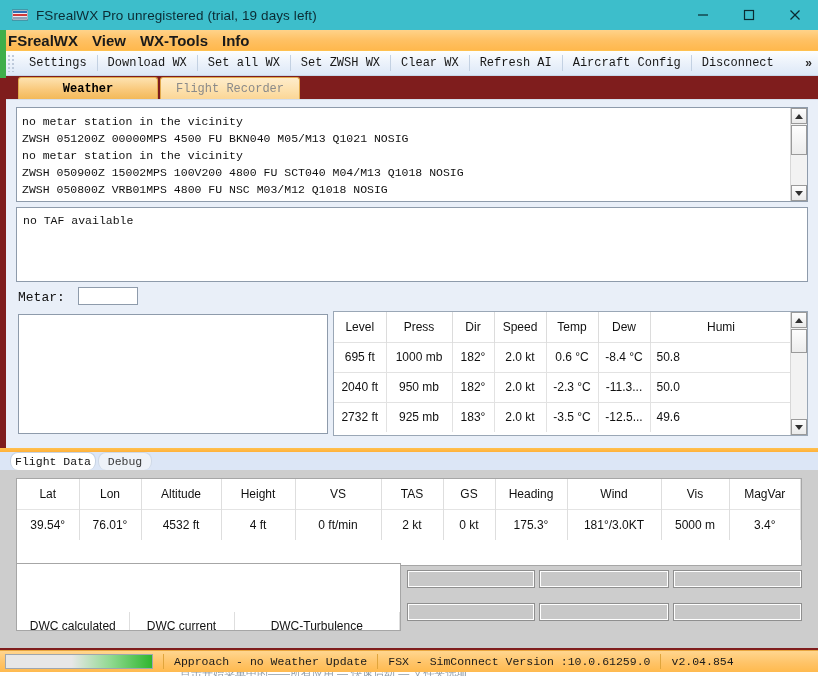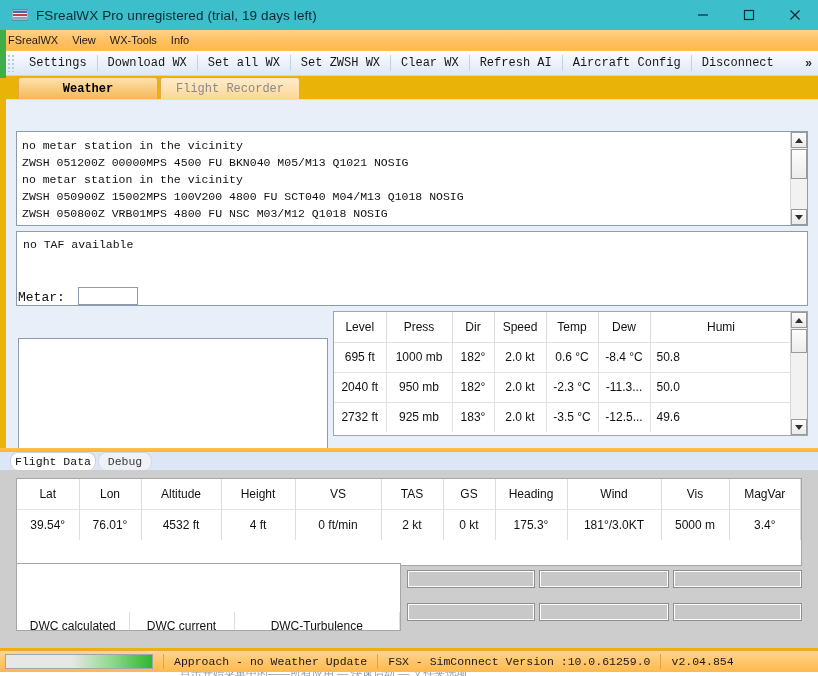--- a/index.html
+++ b/index.html
@@ -12,21 +12,21 @@
     height: 676px;
     overflow: hidden;
     font-family: "Liberation Sans", sans-serif;
     font-size: 12px;
     color: #000;
   }
   #app {
     position: relative;
     width: 818px;
     height: 676px;
-    background: #eab308;
+    background: #7f1d1d;
     overflow: hidden;
   }
 
   
   .titlebar {
     position: absolute;
     left: 0; top: 0;
     width: 818px; height: 30px;
     background: #3dbecb;
     display: flex;
@@ -64,24 +64,25 @@
     position: absolute;
     left: 0; top: 30px;
     width: 818px; height: 20px;
     background: linear-gradient(to bottom, #ffd38a 0%, #ffc164 50%, #ffb84d 100%);
     display: flex;
     align-items: center;
     padding-left: 8px;
     box-sizing: border-box;
   }
   .menu-item {
-    font-size: 11px;
+    font-size: 15px;
     color: #1a1a1a;
     margin-right: 14px;
     white-space: nowrap;
+    font-weight: bold;
   }
 
   
   .left-strip {
     position: absolute;
     left: 0; top: 30px;
     width: 6px; height: 48px;
     background: #3fae4a;
   }
 
@@ -178,21 +179,20 @@
     border-top: 1px solid #d4deec;
     box-sizing: border-box;
   }
 
   .textbox {
     position: absolute;
     background: #ffffff;
     border: 1px solid #8e9bab;
     box-sizing: border-box;
     overflow: hidden;
-    margin-top: 24px;
   }
   .mono {
     font-family: "Liberation Mono", "DejaVu Sans Mono", monospace;
     font-size: 11.5px;
     color: #111;
   }
 
   
   #metar-box {
     left: 10px; top: 7px;

